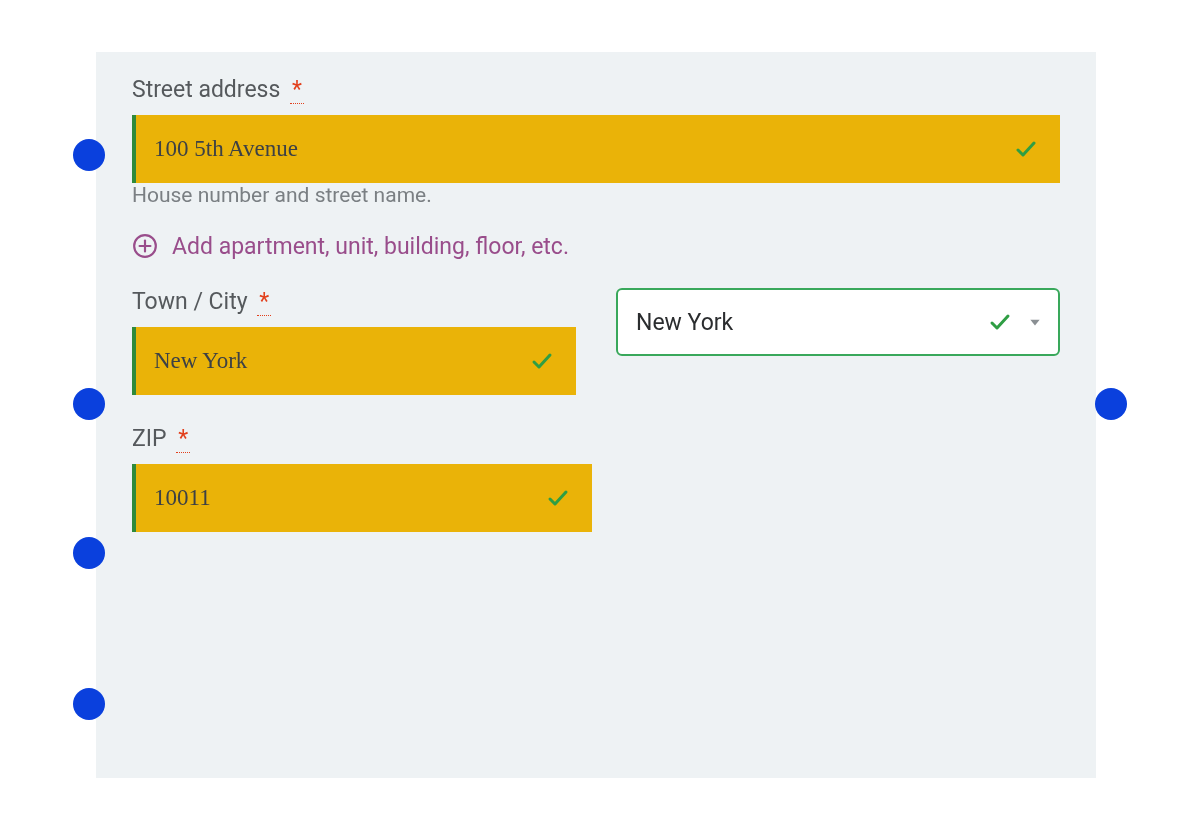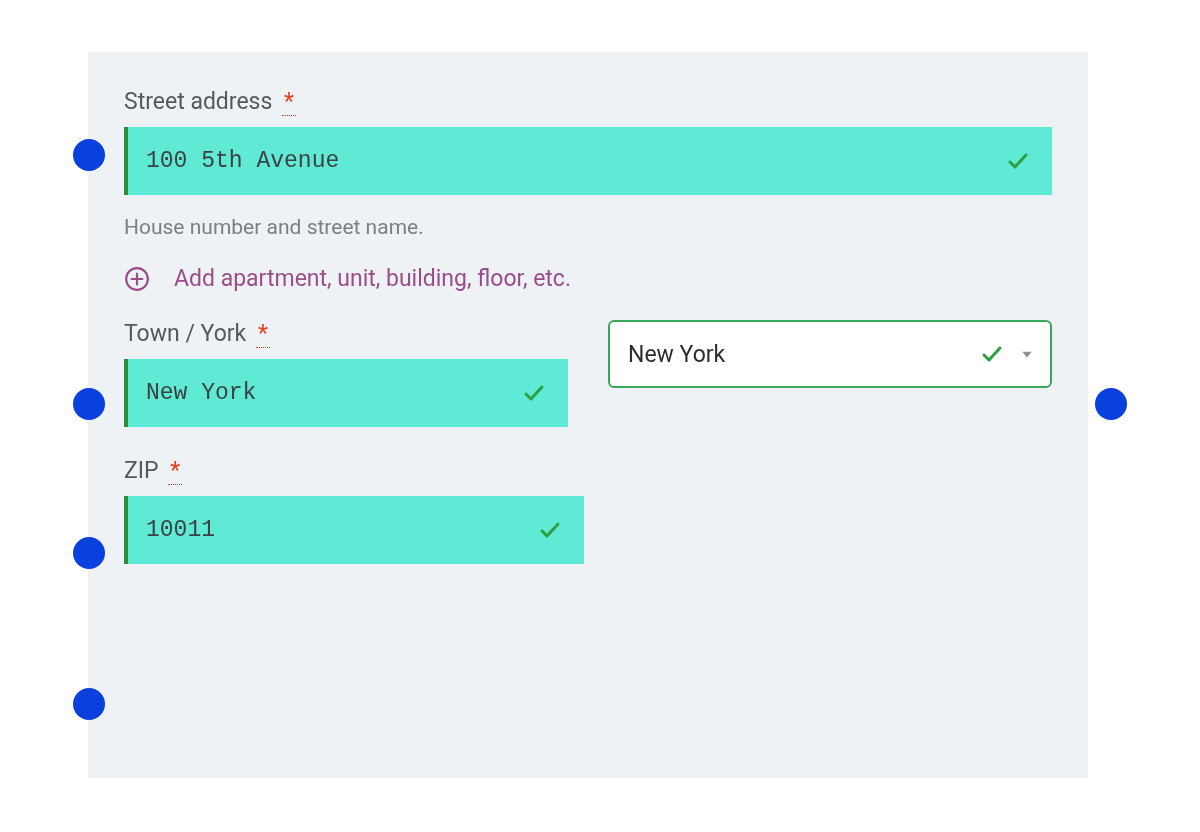--- a/index.html
+++ b/index.html
@@ -6,26 +6,26 @@
   html, body {
     margin: 0;
     padding: 0;
     width: 1200px;
     height: 832px;
     background: #ffffff;
     font-family: -apple-system, BlinkMacSystemFont, "Segoe UI", Roboto, "Helvetica Neue", Arial, sans-serif;
   }
   .panel {
     position: absolute;
-    left: 88px;
+    left: 96px;
     top: 52px;
     width: 1000px;
     height: 726px;
     background: #eef2f4;
-    padding: 36px 36px 36px 36px;
+    padding: 24px 36px 36px 36px;
   }
   .field-block { margin-bottom: 26px; position: relative; }
   .label {
     font-size: 23px;
     color: #55595c;
     font-weight: 400;
     margin-bottom: 12px;
     display: block;
   }
   .req {
@@ -39,25 +39,25 @@
     display: flex;
     align-items: center;
     width: 100%;
   }
   .text-input {
     width: 100%;
     height: 68px;
     padding: 0 60px 0 18px;
     font-size: 23px;
     color: #3d4145;
-    background: #5eead4;
+    background: #eab308;
     border: none;
     border-left: 4px solid #2f8a3a;
     outline: none;
-    font-family: Liberation Mono, monospace;
+    font-family: Liberation Serif, serif;
   }
   .select-box {
     width: 100%;
     height: 68px;
     padding: 0 80px 0 18px;
     font-size: 23px;
     color: #2b2d2f;
     background: #ffffff;
     border: 2px solid #39a85b;
     border-radius: 6px;
@@ -77,26 +77,26 @@
   .caret-icon {
     position: absolute;
     top: 50%;
     transform: translateY(-50%);
     color: #8a8f93;
   }
   .caret-icon svg { display: block; }
   .hint {
     font-size: 21px;
     color: #7a7f83;
-    margin-top: 20px;
+    margin-top: 0;
   }
   .add-line {
     display: flex;
-    align-items: flex-end;
-    gap: 24px;
+    align-items: flex-start;
+    gap: 14px;
     color: #994d8b;
     font-size: 23px;
     margin: 22px 0 28px 0;
     cursor: pointer;
   }
   .plus-circ svg { display: block; }
   .row2 {
     display: flex;
     gap: 40px;
     margin-bottom: 30px;
@@ -139,21 +139,21 @@
           <line x1="12" y1="7" x2="12" y2="17"></line>
           <line x1="7" y1="12" x2="17" y2="12"></line>
         </svg>
     </span>
     <span>Add apartment, unit, building, floor, etc.</span>
   </div>
 
   <div class="row2">
     <div class="col">
       <label class="label">
-        <span>Town / York</span>
+        <span>Town / City</span>
         <span class="req">*</span>
       </label>
       <div class="input-wrap">
         <input class="text-input" type="text" value="New York" style="">
         <span class="check-icon" style="right:22px;">
           <svg width="24" height="24" viewBox="0 0 24 24" fill="none" stroke="currentColor" stroke-width="3" stroke-linecap="round" stroke-linejoin="round">
               <polyline points="4 13 9 18 20 6"></polyline>
             </svg>
         </span>
       </div>

